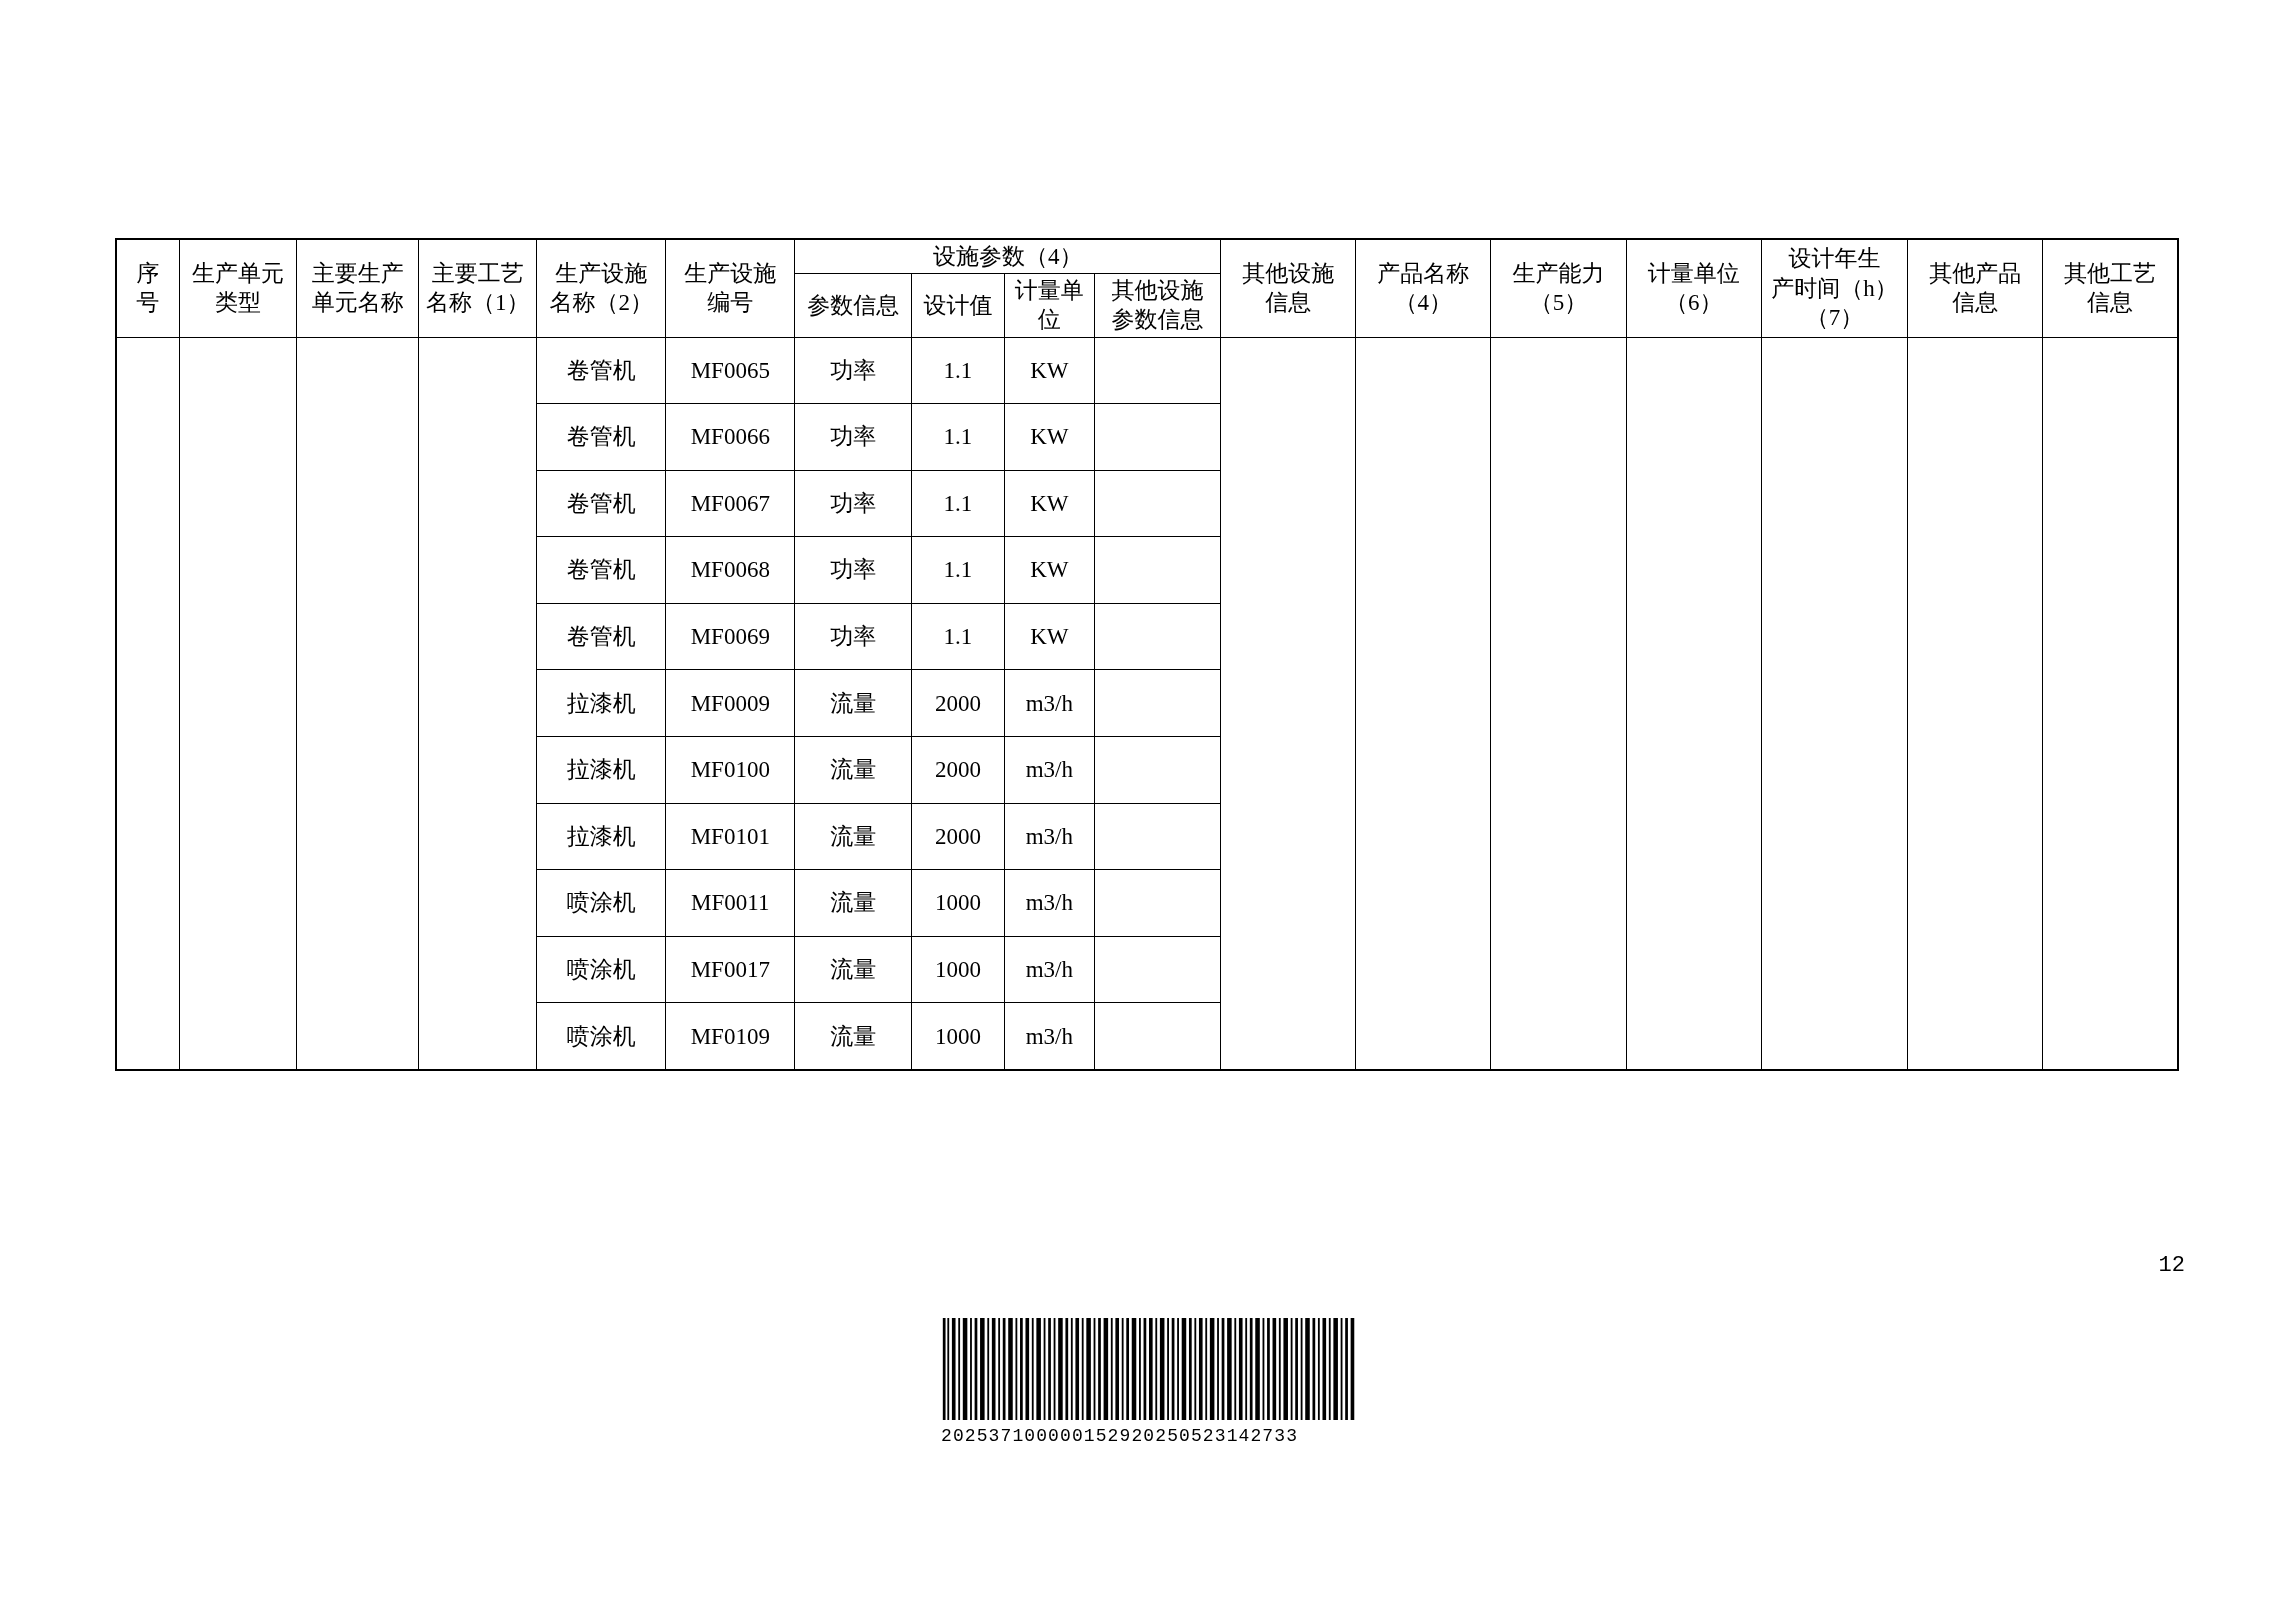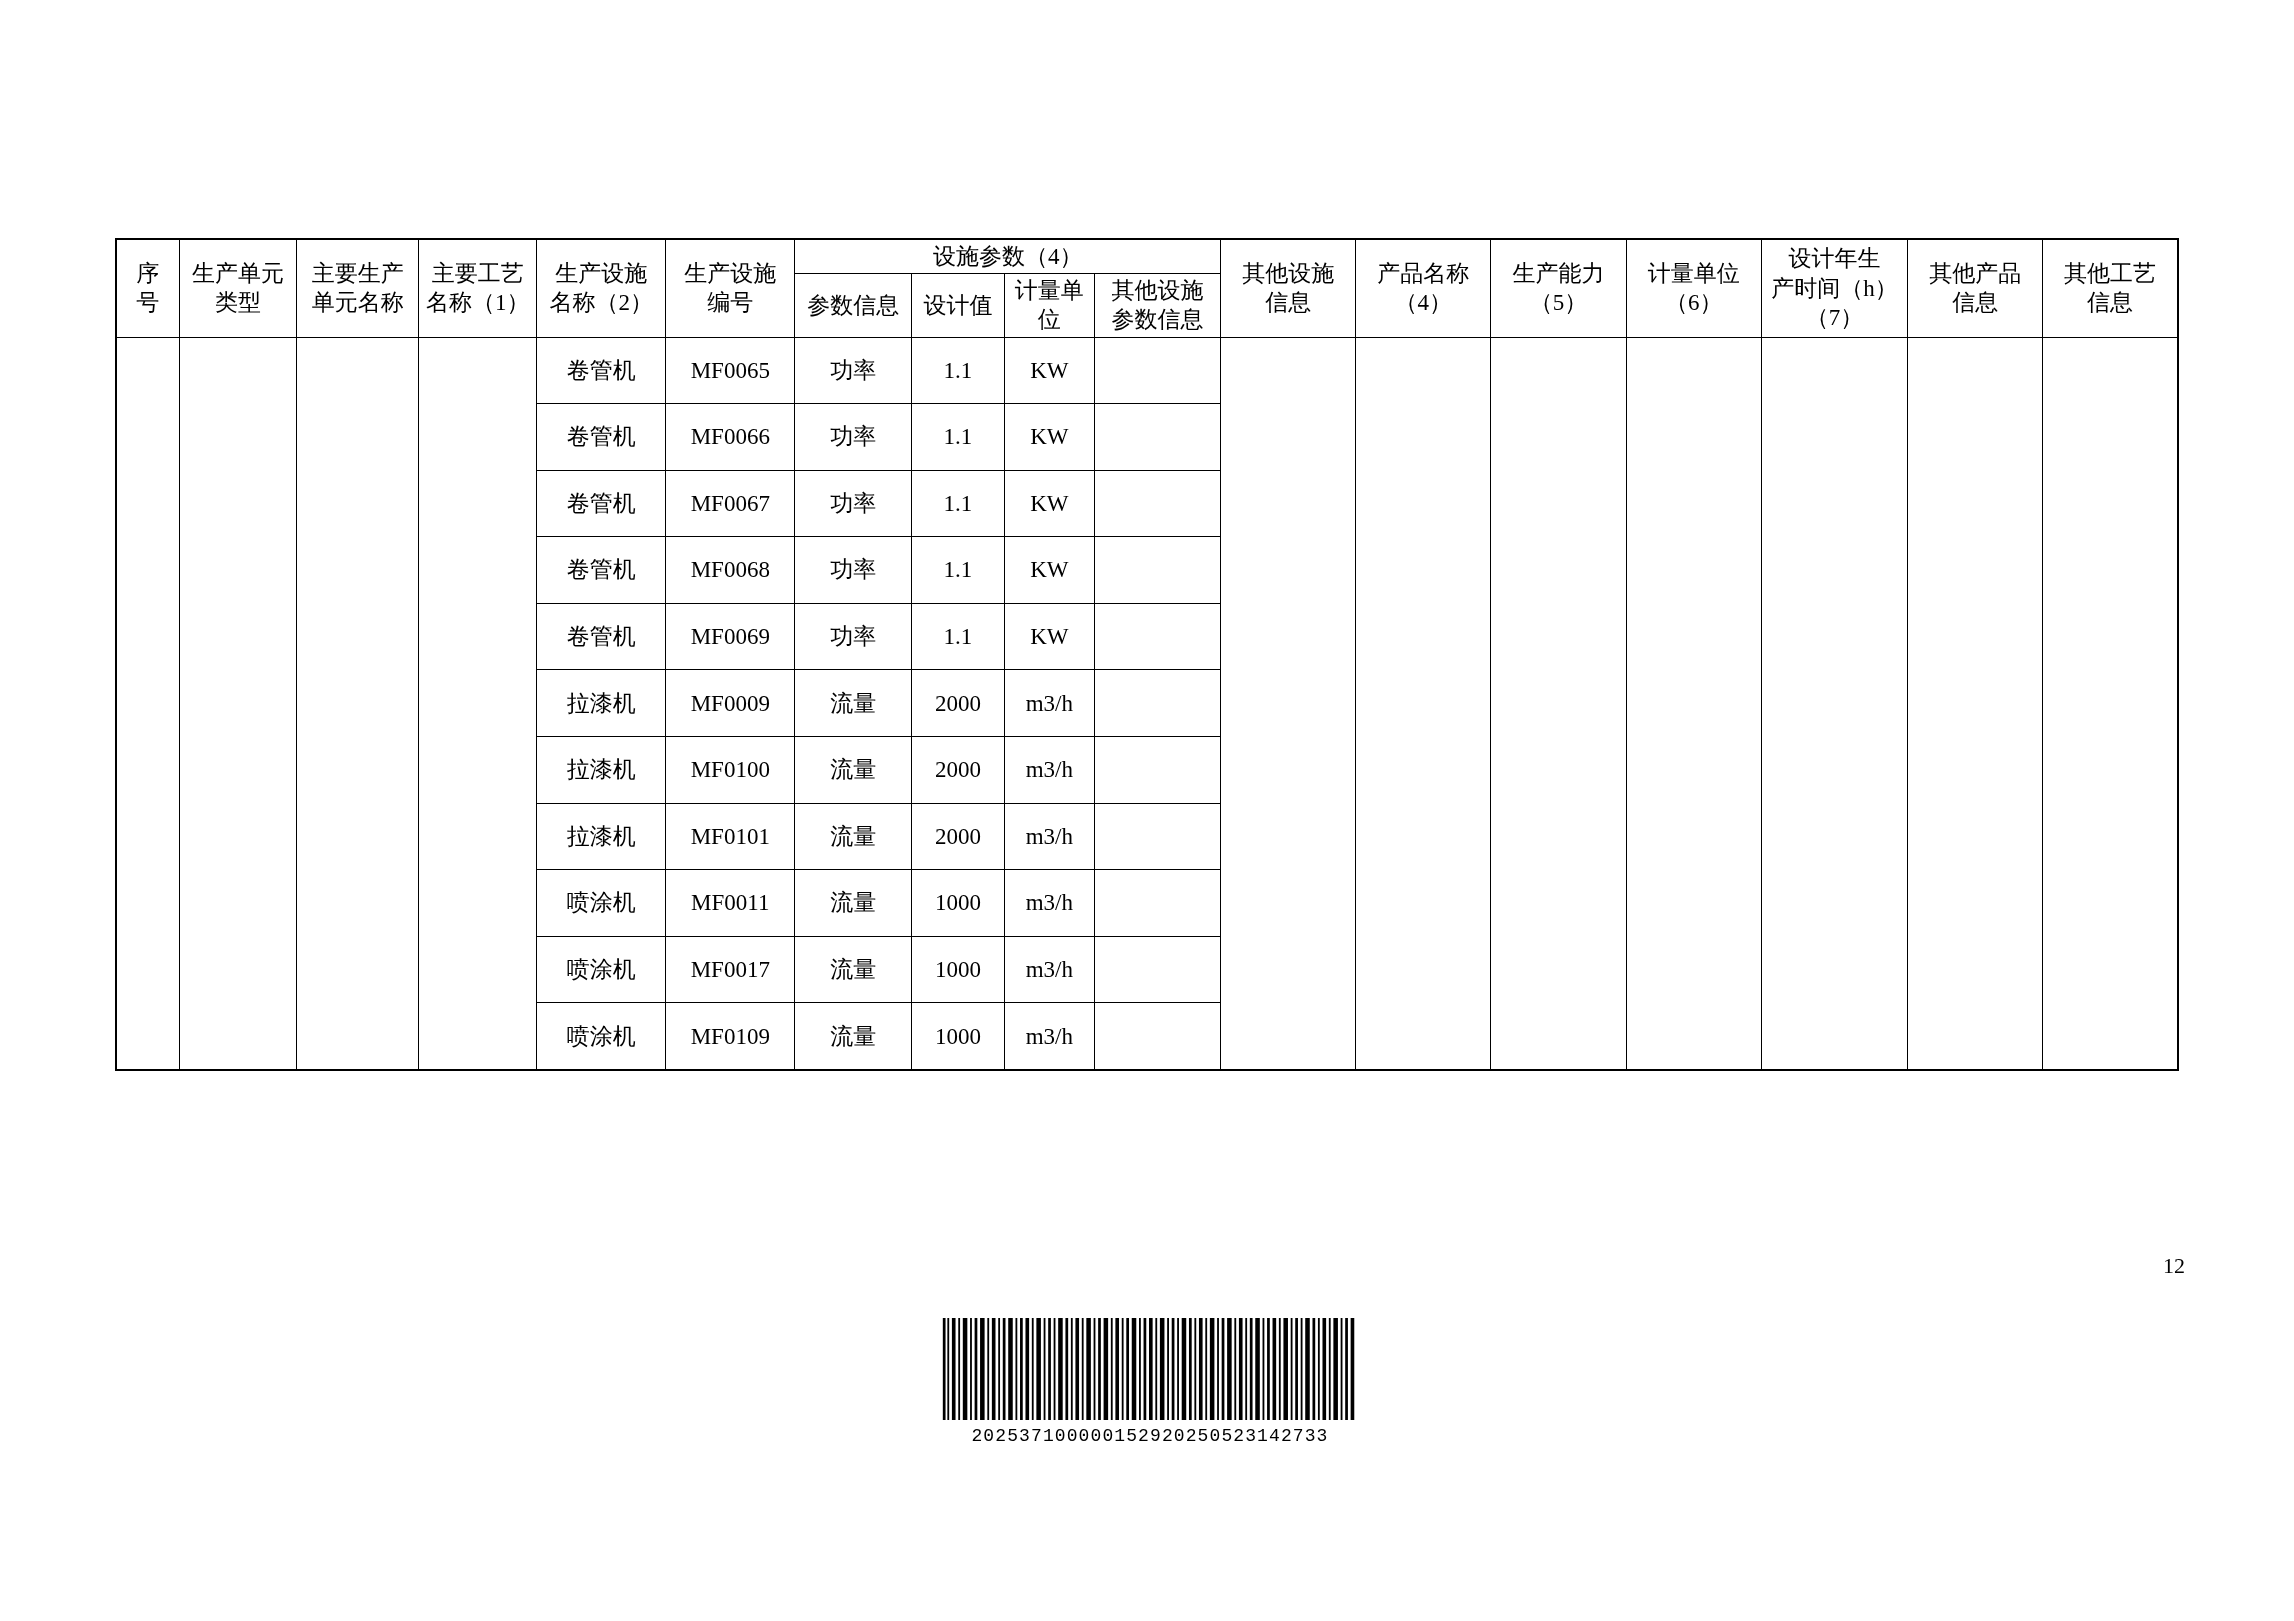--- a/index.html
+++ b/index.html
@@ -52,28 +52,28 @@
   .row-cell {
     height: 62px;
     font-size: 23px;
   }
   .blank-cell { }
   .page-num {
     position: absolute;
     right: 110px;
     top: 1253px;
     font-size: 22px;
-    font-family: Liberation Serif, serif;
+    font-family: Liberation Mono, monospace;
   }
   .barcode-area {
     position: absolute;
     left: 941px;
     top: 1318px;
     width: 418px;
-    text-align: center;
+    text-align: left;
   }
   .barcode {
     height: 102px;
     width: 416px;
     display: block;
   }
   .barcode-text {
     font-family: "Liberation Mono", monospace;
     font-size: 18px;
     letter-spacing: 1.1px;

